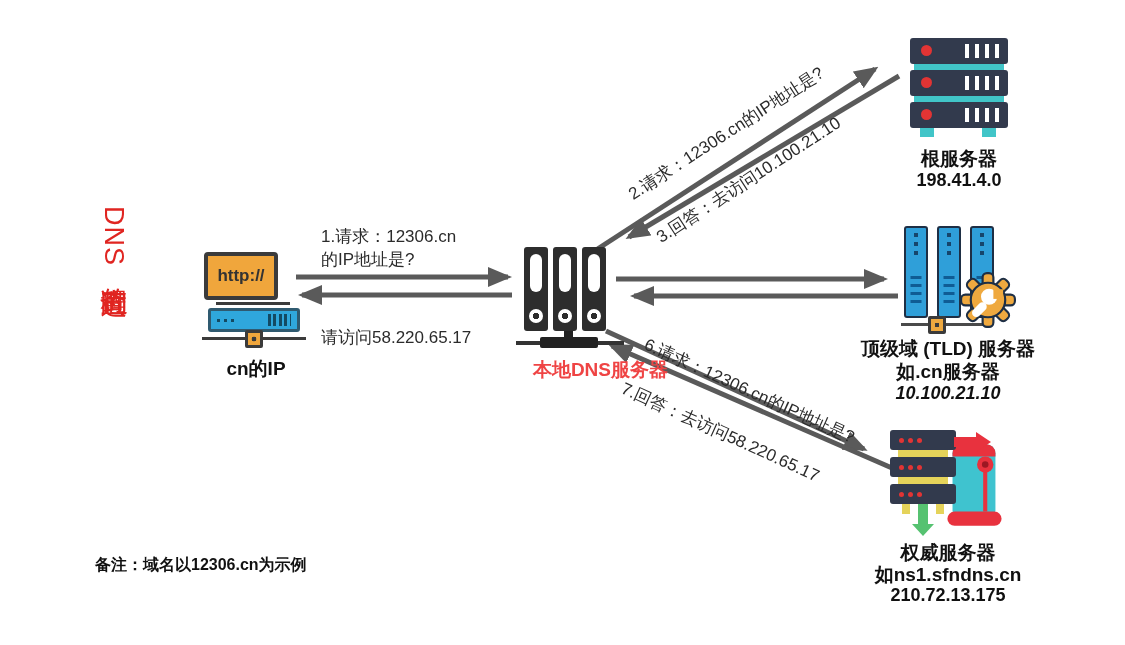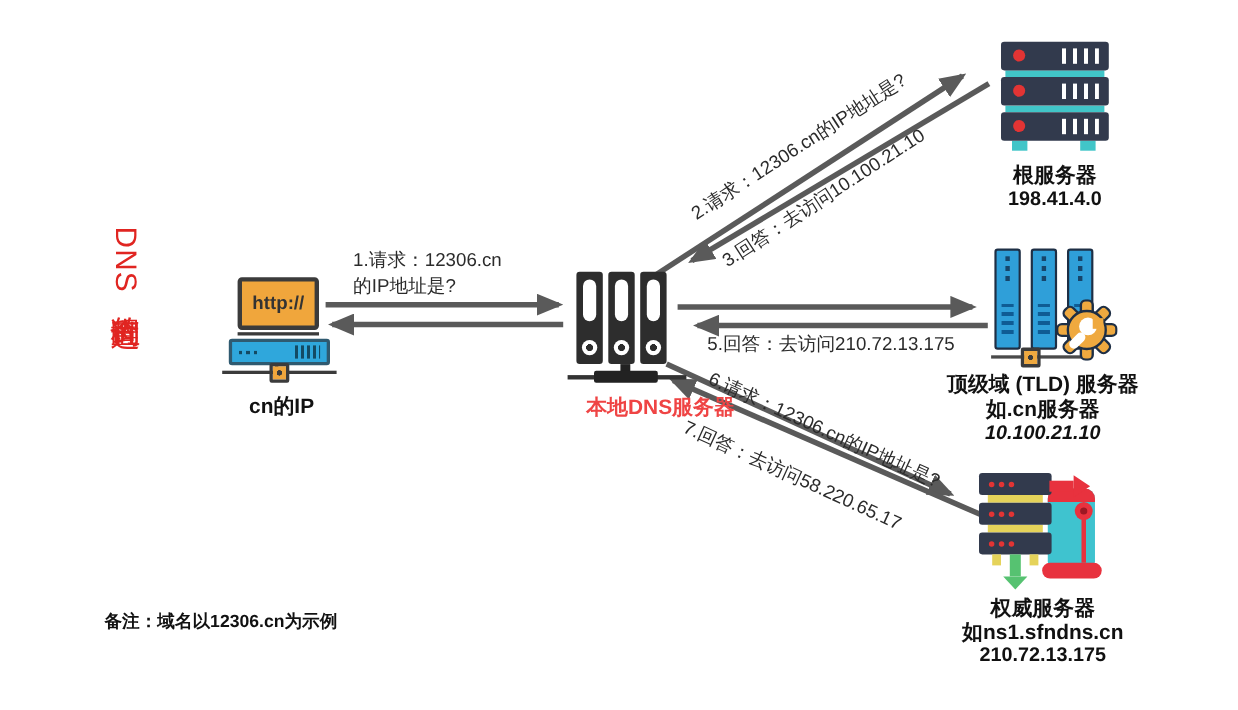--- a/index.html
+++ b/index.html
@@ -15,21 +15,21 @@
   .msg{position:absolute;font-size:17px;color:#2b2b2b;white-space:nowrap;}
   .rot-up{transform:rotate(-33deg);transform-origin:0 0;}
   .rot-dn{transform:rotate(24.5deg);transform-origin:0 0;}
 
   
   .srv-name{position:absolute;font-weight:700;font-size:19px;color:#111;text-align:center;white-space:nowrap;}
   .srv-ip{font-size:18px;}
 
   
   #client{left:196px;top:250px;width:120px;height:140px;}
-  .monitor{position:absolute;left:20px;top:2px;width:66px;height:40px;background:#f0a63c;
+  .monitor{position:absolute;left:8px;top:2px;width:66px;height:40px;background:#f0a63c;
            border:4px solid #3b3b3b;border-radius:4px;display:flex;align-items:center;justify-content:center;
            font-weight:700;font-size:17px;color:#333;}
   .monitor-line{position:absolute;left:20px;top:52px;width:74px;height:3px;background:#3b3b3b;}
   .pc-box{position:absolute;left:12px;top:58px;width:86px;height:18px;background:#2fa7dc;
           border:3px solid #2f5a70;border-radius:3px;}
   .pc-box::before{content:"";position:absolute;left:6px;top:8px;width:17px;height:3px;
           background:repeating-linear-gradient(90deg,#134a63 0 3px,transparent 3px 7px);}
   .pc-box::after{content:"";position:absolute;right:6px;top:3px;width:23px;height:12px;
           background:repeating-linear-gradient(90deg,#134a63 0 3px,transparent 3px 5.5px);}
   .pc-stem{position:absolute;left:54px;top:82px;width:3px;height:6px;background:#3b3b3b;}
@@ -207,24 +207,24 @@
     <div class="red-head"></div>
     <div class="grn-shaft"></div>
     <div class="grn-head"></div>
     <div class="srv-name" style="left:-50px;top:110px;width:220px;">权威服务器</div>
     <div class="srv-name" style="left:-50px;top:132px;width:220px;">如ns1.sfndns.cn</div>
     <div class="srv-name srv-ip" style="left:-50px;top:155px;width:220px;">210.72.13.175</div>
   </div>
 
   <div class="msg" style="left:321px;top:225px;text-align:right;">1.请求：12306.cn</div>
   <div class="msg" style="left:321px;top:248px;">的IP地址是?</div>
+  <div class="msg" style="left:321px;top:326px;">请访问58.220.65.17</div>
 
   <div class="msg rot-up" style="left:624px;top:186px;">2.请求：12306.cn的IP地址是?</div>
   <div class="msg rot-up" style="left:652px;top:229px;">3.回答：去访问10.100.21.10</div>
 
-  <div class="msg" style="left:643px;top:301px;">5.回答：去访问210.72.13.175</div>
 
   <div class="msg rot-dn" style="left:650px;top:333px;">6.请求：12306.cn的IP地址是?</div>
   <div class="msg rot-dn" style="left:627px;top:377px;">7.回答：去访问58.220.65.17</div>
 
   <div id="note" class="abs">备注：域名以12306.cn为示例</div>
 
 </div>
 
 </body></html>

